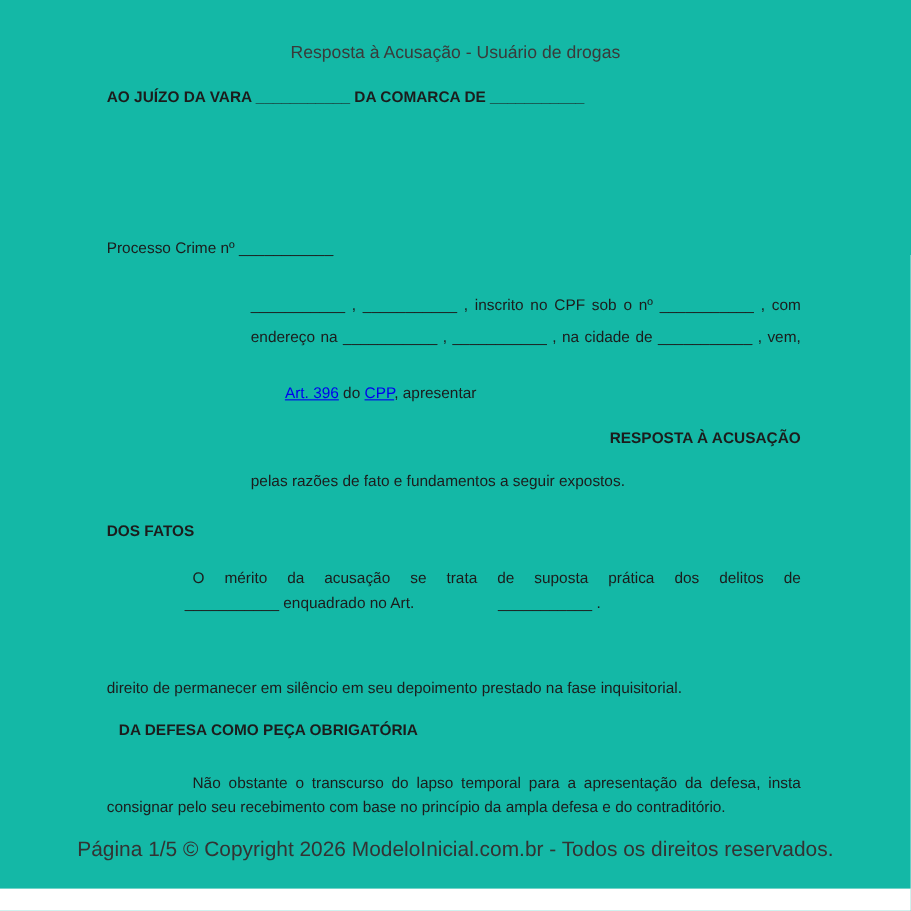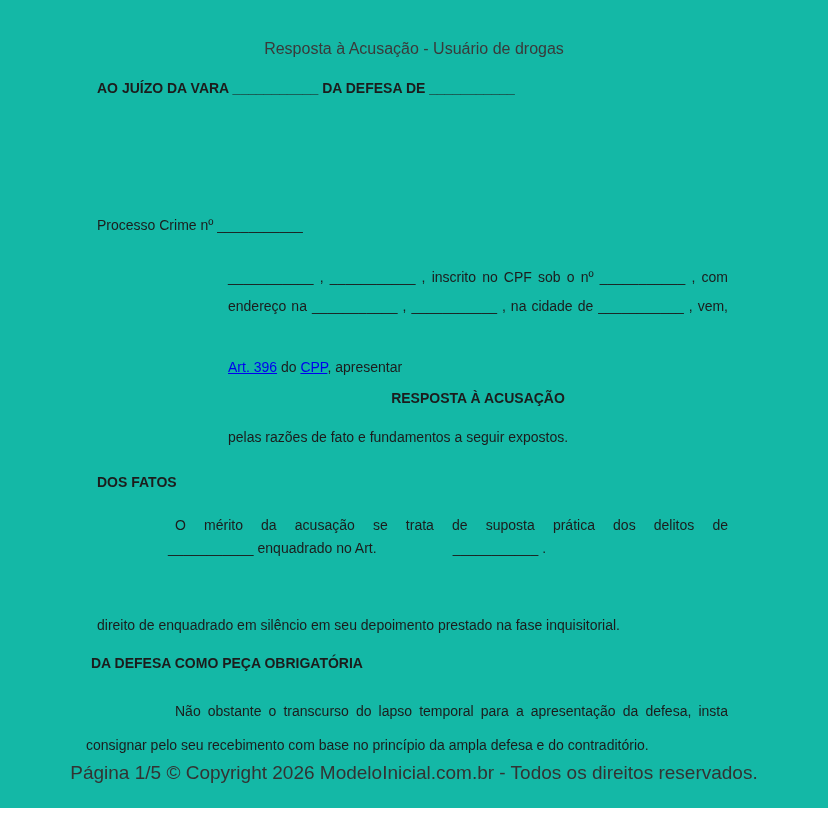--- a/index.html
+++ b/index.html
@@ -28,51 +28,51 @@
   .title{
     top:40px;left:0;width:828px;
     font-size:16px;color:#3a3a3a;text-align:center;
   }
   .addressee{top:79px;left:97px;}
   .processo{top:216px;left:97px;}
   .qual{left:228px;width:500px;}
   .q1{top:268px;}
   .q2{top:297px;}
   .q3{top:325px;}
-  .q4{top:358px;}
-  .resposta{top:389px;left:228px;width:500px;text-align:center;}
+  .q4{top:348px;margin-left:31px;}
+  .resposta{top:389px;left:228px;width:500px;text-align:right;}
   .pelas{top:428px;left:228px;}
   .h-fatos{top:473px;left:97px;}
   .merito1{top:516px;left:175px;width:553px;}
   .merito2{top:539px;left:168px;}
   .segundo1{top:588px;left:175px;width:553px;}
   .segundo2{top:616px;left:97px;}
-  .h-defesa{top:654px;left:91px;}
+  .h-defesa{top:654px;left:108px;}
   .defesa1{top:702px;left:175px;width:553px;}
-  .defesa2{top:724px;left:86px;margin-top:12px;}
+  .defesa2{top:724px;left:97px;}
   .footer{
     top:764px;left:0;width:828px;
     font-size:19px;color:#333333;text-align:center;
   }
   .doclink{
     color:#0000EE;
     text-decoration:underline;
     cursor:pointer;
   }
   .gap-wide{display:inline-block;width:76px;}
   .gap-mid{display:inline-block;width:50px;}
 </style>
 </head>
 <body>
 
 <div class="page">
 
   <div class="line title">Resposta à Acusação - Usuário de drogas</div>
 
-  <div class="line bold addressee">AO JUÍZO DA VARA ___________ DA DEFESA DE ___________</div>
+  <div class="line bold addressee">AO JUÍZO DA VARA ___________ DA COMARCA DE ___________</div>
 
   <div class="line processo">Processo Crime nº ___________</div>
 
   <div class="line qual q1 j">___________ , ___________ , inscrito no CPF sob o nº ___________ , com</div>
 
   <div class="line qual q2 j">endereço na ___________ , ___________ , na cidade de ___________ , vem,</div>
 
 
   <div class="line qual q4">
     <a class="doclink">Art. 396</a><span> do </span><a class="doclink">CPP</a><span>, apresentar</span>
@@ -84,21 +84,21 @@
 
   <div class="line bold h-fatos">DOS FATOS</div>
 
   <div class="line merito1 j">O mérito da acusação se trata de suposta prática dos delitos de</div>
 
   <div class="line merito2">
     <span>___________ enquadrado no Art.</span><span class="gap-wide"></span><span>___________ .</span>
   </div>
 
 
-  <div class="line segundo2">direito de enquadrado em silêncio em seu depoimento prestado na fase inquisitorial.</div>
+  <div class="line segundo2">direito de permanecer em silêncio em seu depoimento prestado na fase inquisitorial.</div>
 
   <div class="line bold h-defesa">DA DEFESA COMO PEÇA OBRIGATÓRIA</div>
 
   <div class="line defesa1 j">Não obstante o transcurso do lapso temporal para a apresentação da defesa, insta</div>
 
   <div class="line defesa2">consignar pelo seu recebimento com base no princípio da ampla defesa e do contraditório.</div>
 
   <div class="line footer">Página 1/5 © Copyright 2026 ModeloInicial.com.br - Todos os direitos reservados.</div>
 
 </div>

